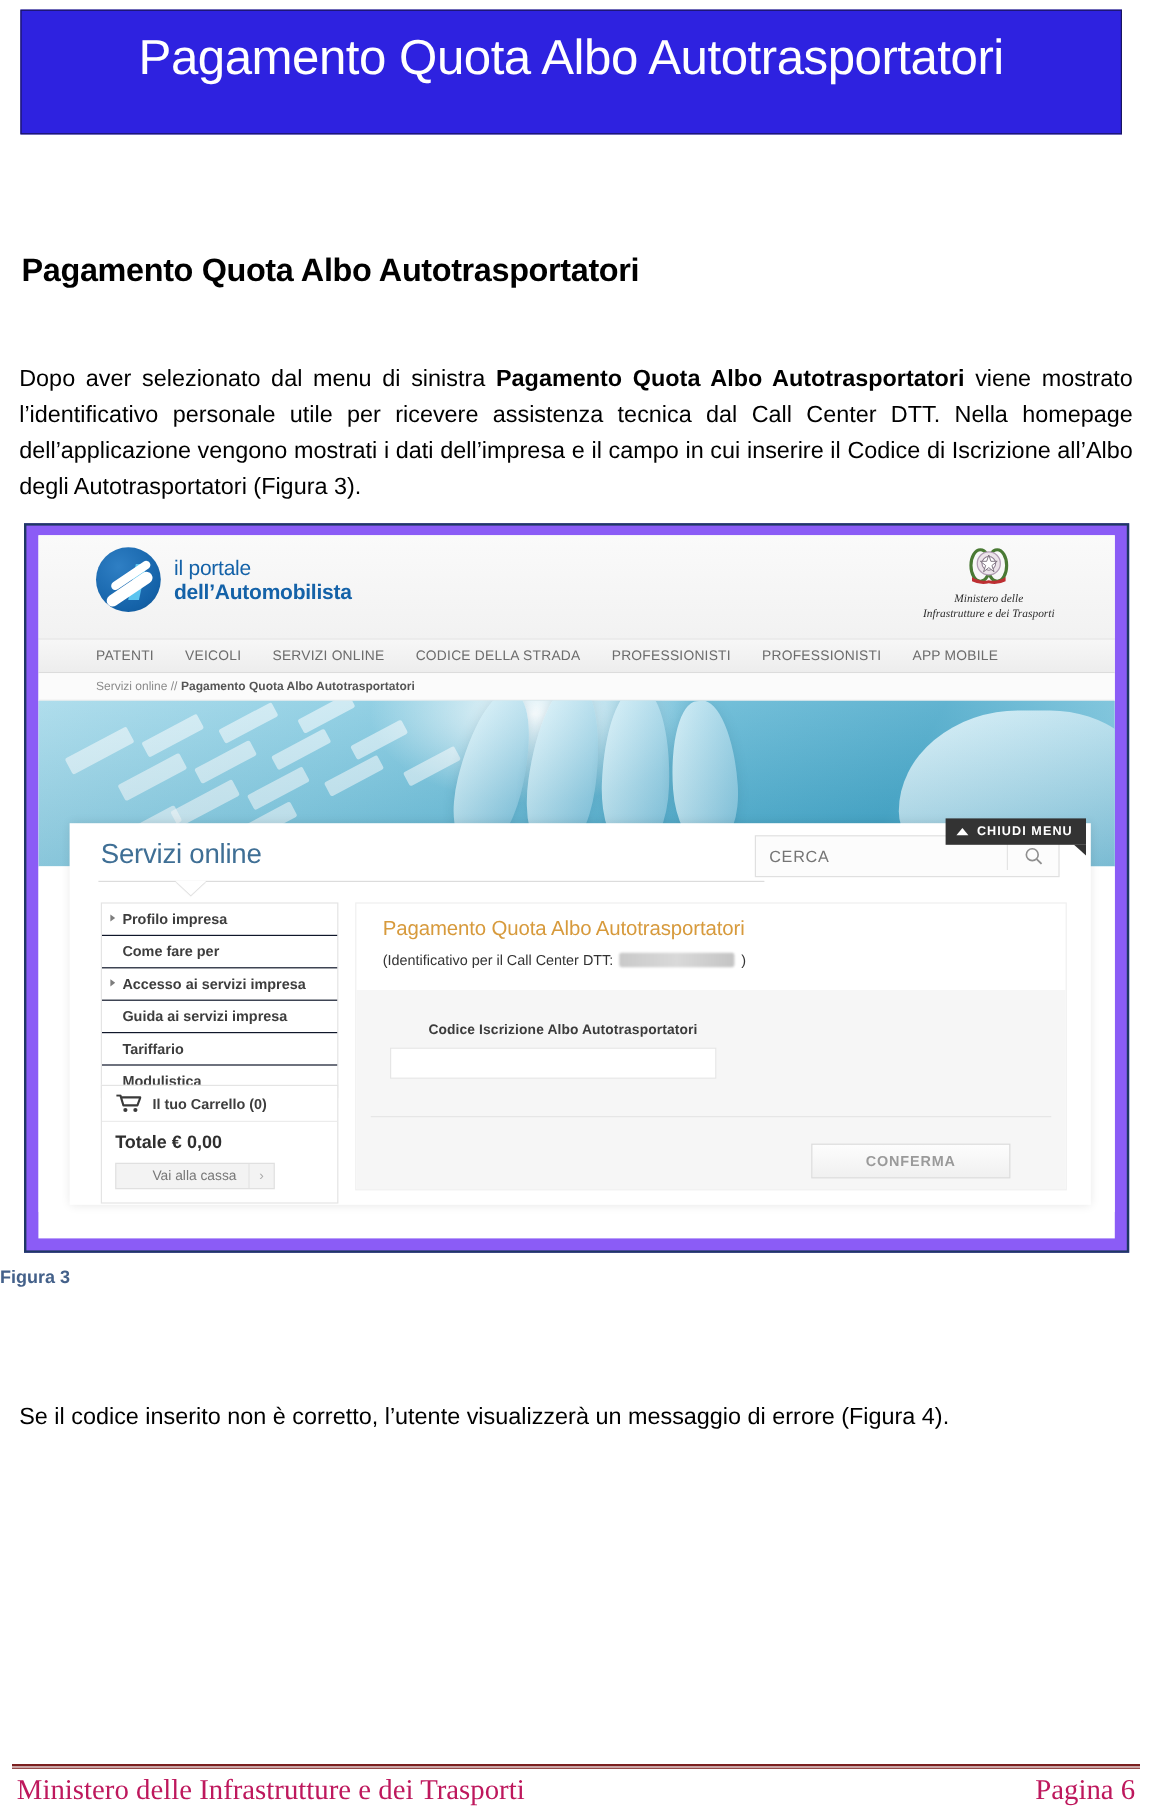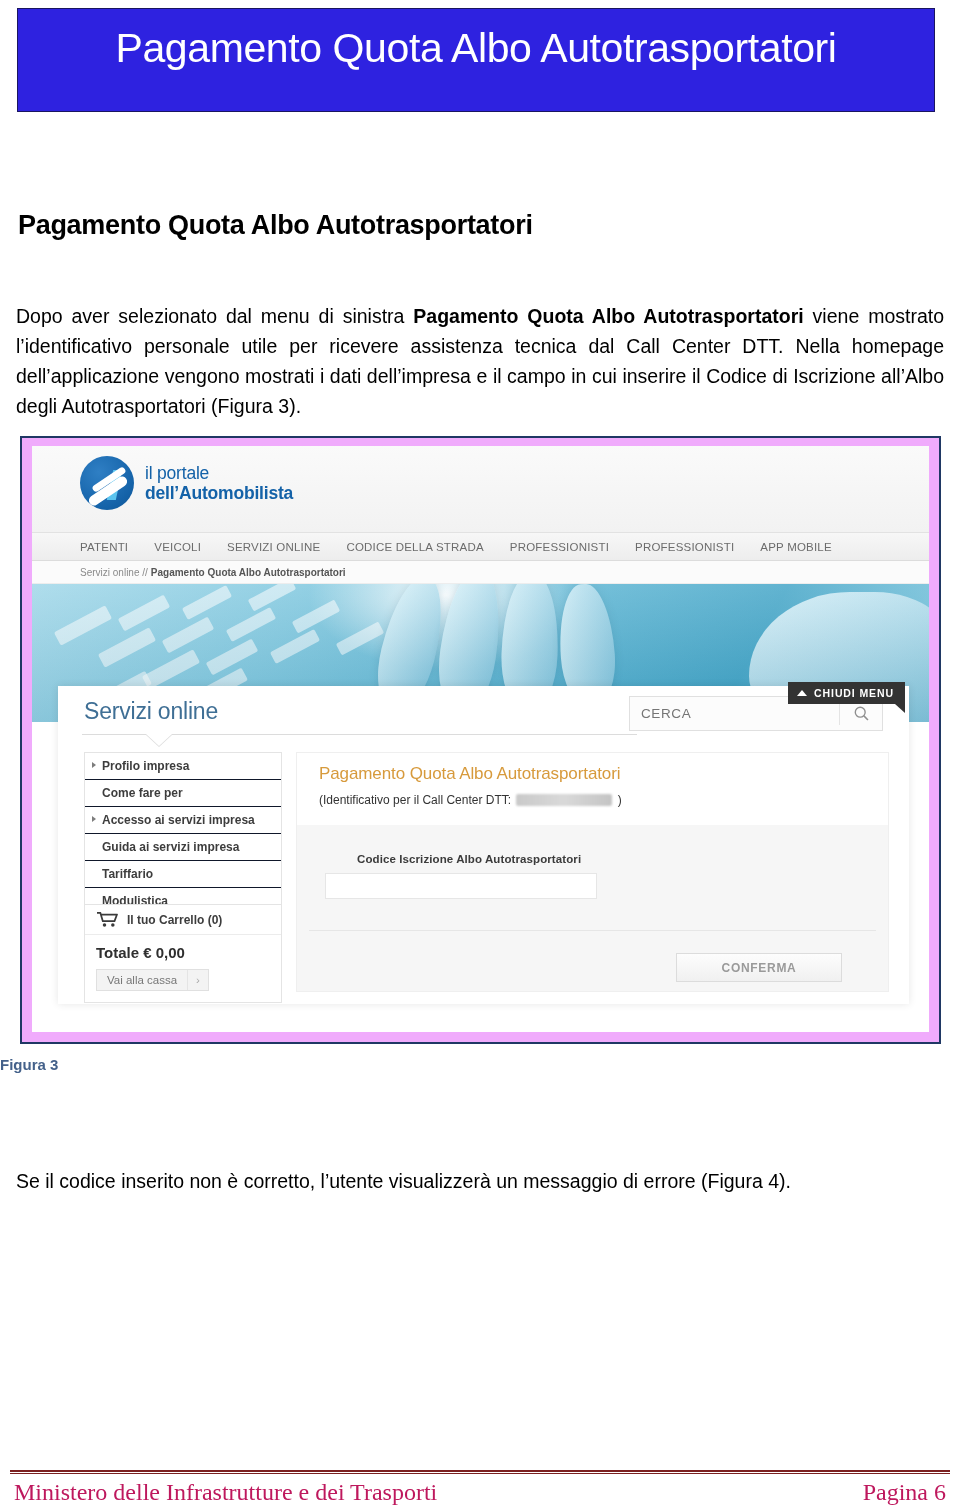--- a/index.html
+++ b/index.html
@@ -72,21 +72,21 @@
 
   
   .figure-wrap {
     position: absolute;
     left: 20px;
     top: 436px;
     width: 921px;
     height: 608px;
     border: 2px solid #1f3864;
     box-sizing: border-box;
-    background: #f0abfc;
+    background: #8b5cf6;
     padding: 8px 10px 10px 10px;
     overflow: hidden;
   }
   .shot {
     position: relative;
     width: 100%;
     height: 100%;
     background: #ffffff;
     overflow: hidden;
   }
@@ -398,20 +398,21 @@
     font-size: 15px;
     font-weight: bold;
     color: #2f2f2f;
     margin-bottom: 8px;
   }
   .cassa-btn {
     display: inline-flex;
     align-items: stretch;
     border: 1px solid #e0e0e0;
     background: #f3f3f3;
+    padding-left: 20px;
   }
   .cassa-btn .lbl {
     font-size: 11.5px;
     color: #777;
     padding: 4px 10px;
   }
   .cassa-btn .arw {
     border-left: 1px solid #e4e4e4;
     padding: 4px 8px;
     font-size: 11.5px;
@@ -558,20 +559,32 @@
           <div class="bar"></div>
           <div class="swoosh2"></div>
           <div class="swoosh1"></div>
         </div>
         <div class="logo-text">
           <div class="l1">il portale</div>
           <div>dell’Automobilista</div>
         </div>
       </div>
 
+      <div class="emblem-block">
+        <svg class="emblem" viewBox="0 0 48 48">
+          <ellipse cx="16" cy="22" rx="9" ry="15" fill="none" stroke="#4a7a34" stroke-width="3"></ellipse>
+          <ellipse cx="32" cy="22" rx="9" ry="15" fill="none" stroke="#4a7a34" stroke-width="3"></ellipse>
+          <circle cx="24" cy="20" r="11" fill="#ece4ea" stroke="#b09cb2" stroke-width="1.2"></circle>
+          <circle cx="24" cy="20" r="6.5" fill="#ffffff" stroke="#8d7c90" stroke-width="1"></circle>
+          <polygon points="24,12 26,18 32,18 27,22 29,28 24,24 19,28 21,22 16,18 22,18" fill="#ffffff" stroke="#6b5f6e" stroke-width="0.8"></polygon>
+          <path d="M8 33 Q16 38 24 36 Q32 38 40 33 L40 37 Q32 41 24 39 Q16 41 8 37 Z" fill="#bd2f32"></path>
+        </svg>
+        <div class="emblem-caption">Ministero delle</div>
+        <div class="emblem-caption">Infrastrutture e dei Trasporti</div>
+      </div>
     </div>
 
     <div class="portal-nav">
       <div class="nav-item">PATENTI</div>
       <div class="nav-item">VEICOLI</div>
       <div class="nav-item">SERVIZI ONLINE</div>
       <div class="nav-item">CODICE DELLA STRADA</div>
       <div class="nav-item">PROFESSIONISTI</div>
       <div class="nav-item">PROFESSIONISTI</div>
       <div class="nav-item">APP MOBILE</div>

